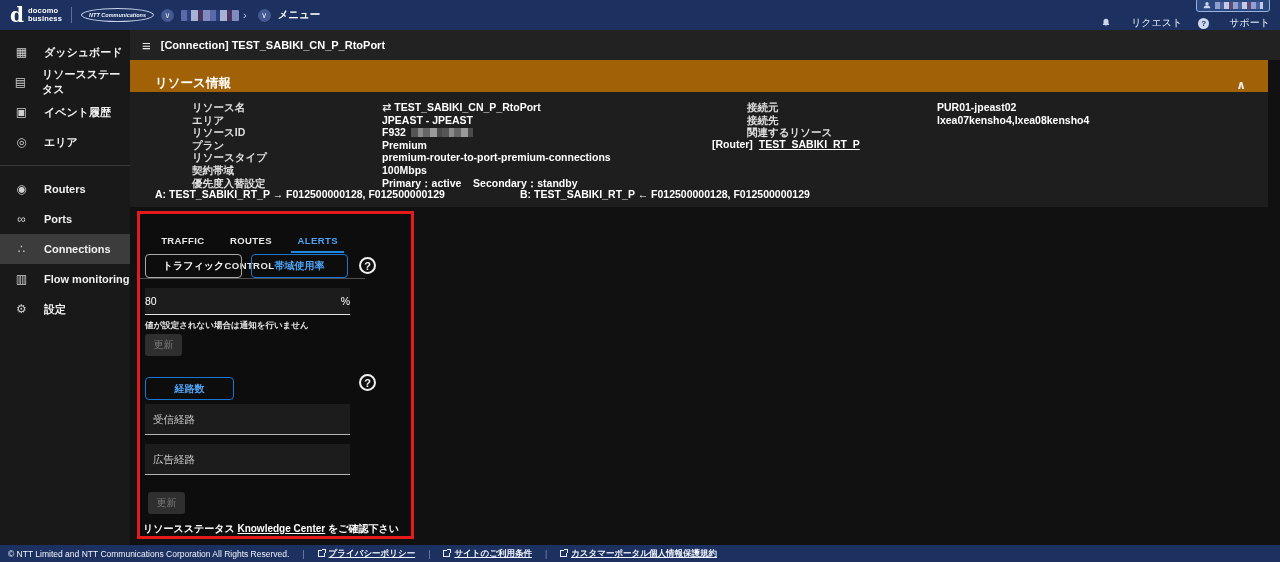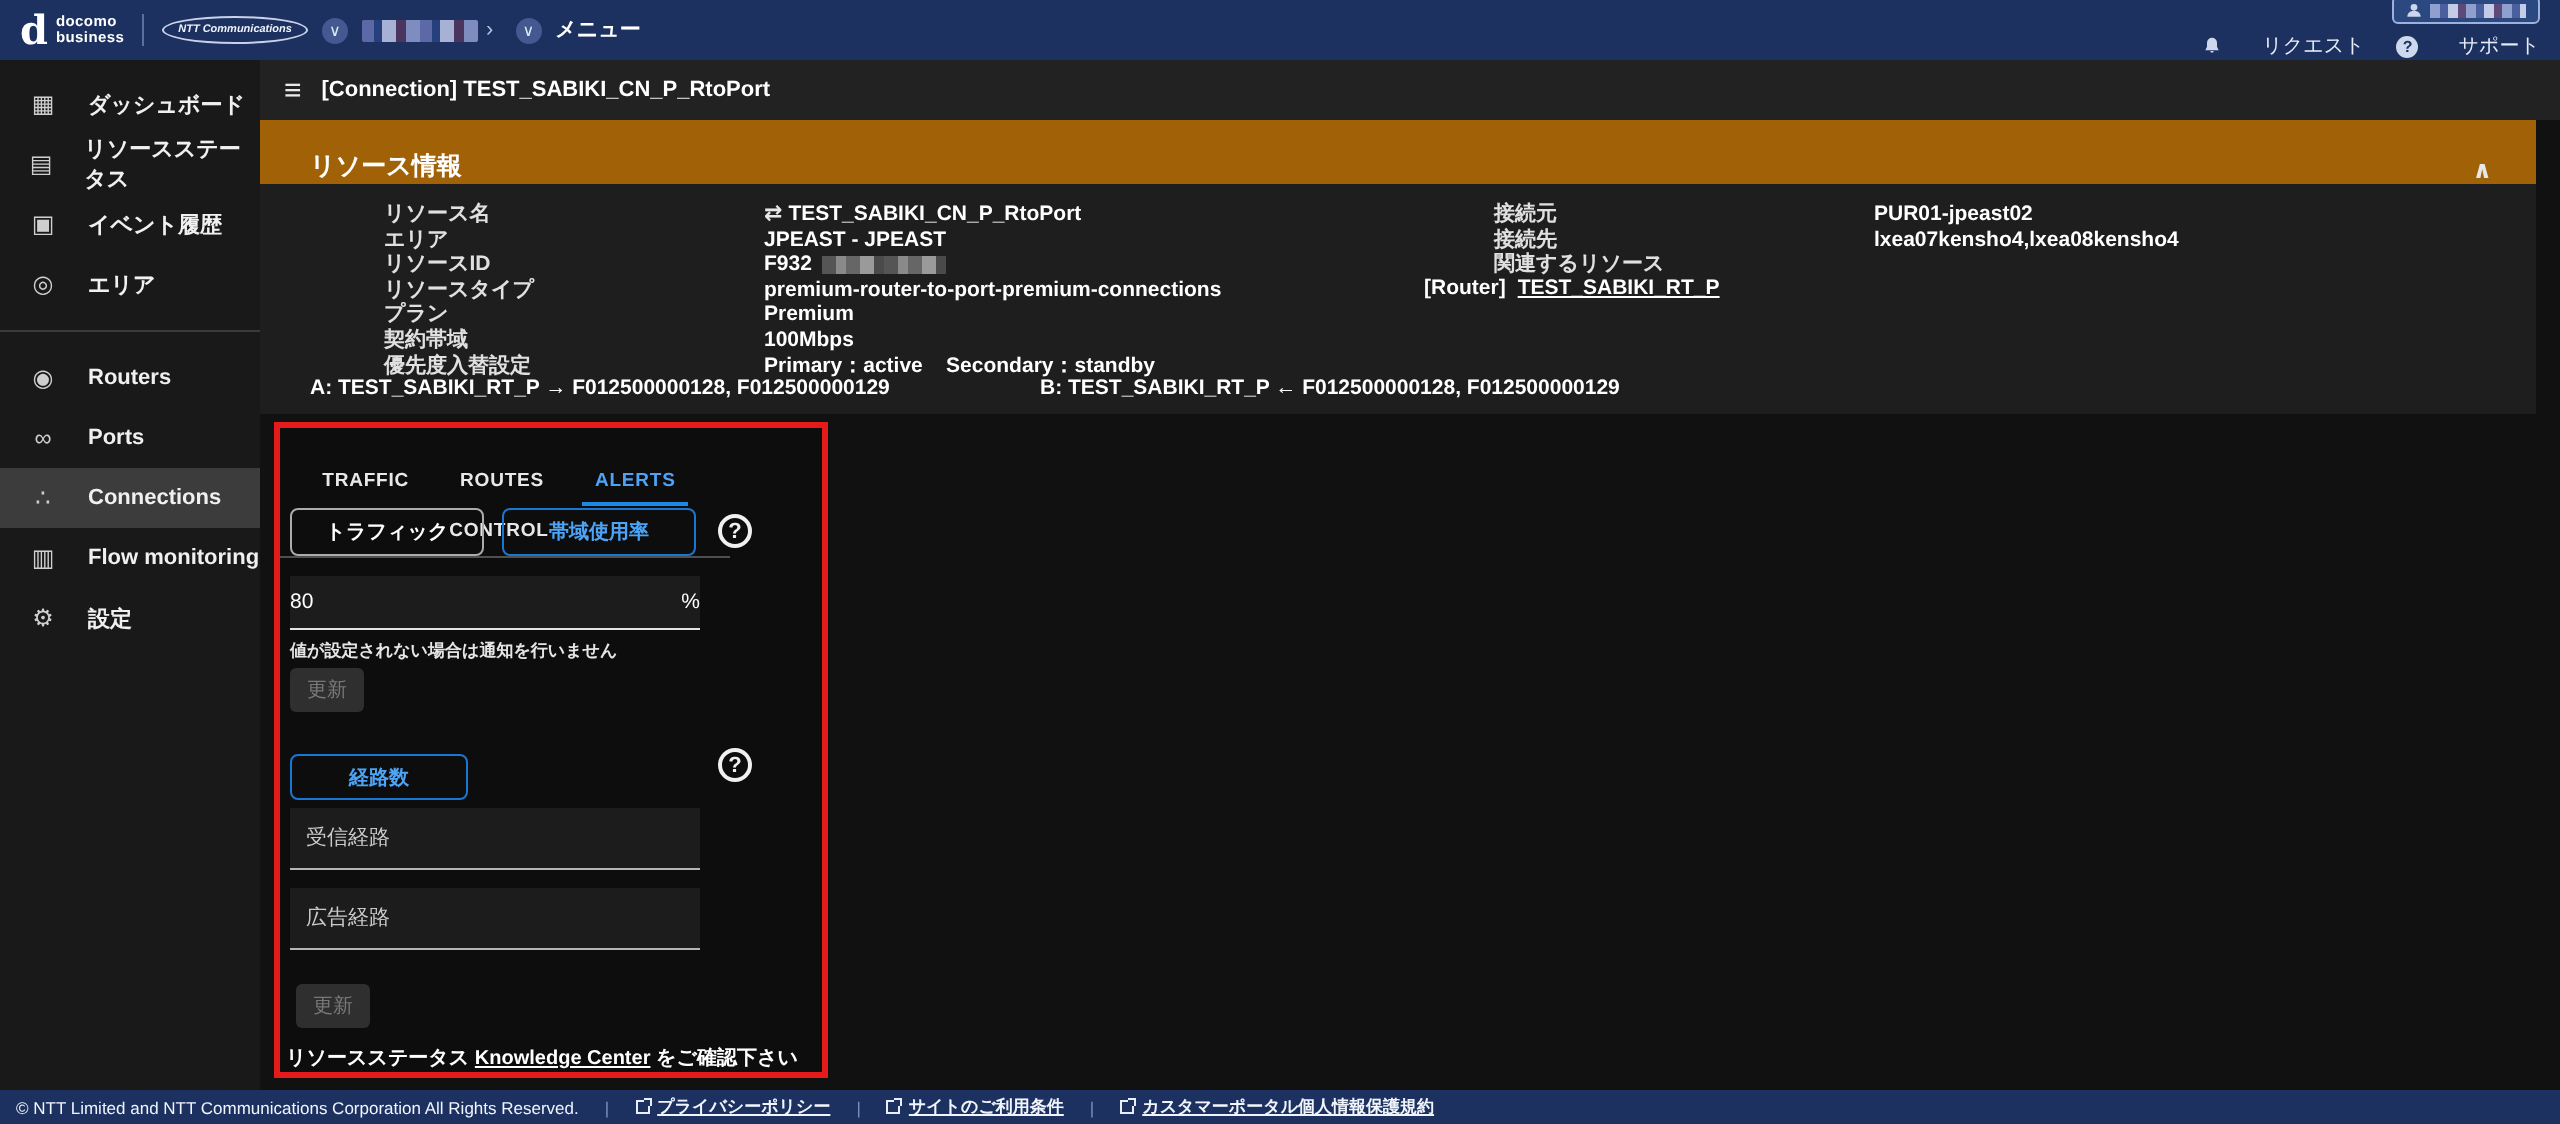--- a/index.html
+++ b/index.html
@@ -195,26 +195,26 @@
         <span class="val">JPEAST - JPEAST</span>
       </div>
       <div class="irow">
         <span class="lbl">リソースID</span>
         <span class="val">
             <span>F932</span>
             <span class="redact-sm"></span>
           </span>
       </div>
       <div class="irow">
+        <span class="lbl">プラン</span>
+        <span class="val">Premium</span>
+      </div>
+      <div class="irow">
         <span class="lbl">リソースタイプ</span>
         <span class="val">premium-router-to-port-premium-connections</span>
-      </div>
-      <div class="irow">
-        <span class="lbl">プラン</span>
-        <span class="val">Premium</span>
       </div>
       <div class="irow">
         <span class="lbl">契約帯域</span>
         <span class="val">100Mbps</span>
       </div>
       <div class="irow">
         <span class="lbl">優先度入替設定</span>
         <span class="val ws-pre">Primary：active    Secondary：standby</span>
       </div>
     </div>

